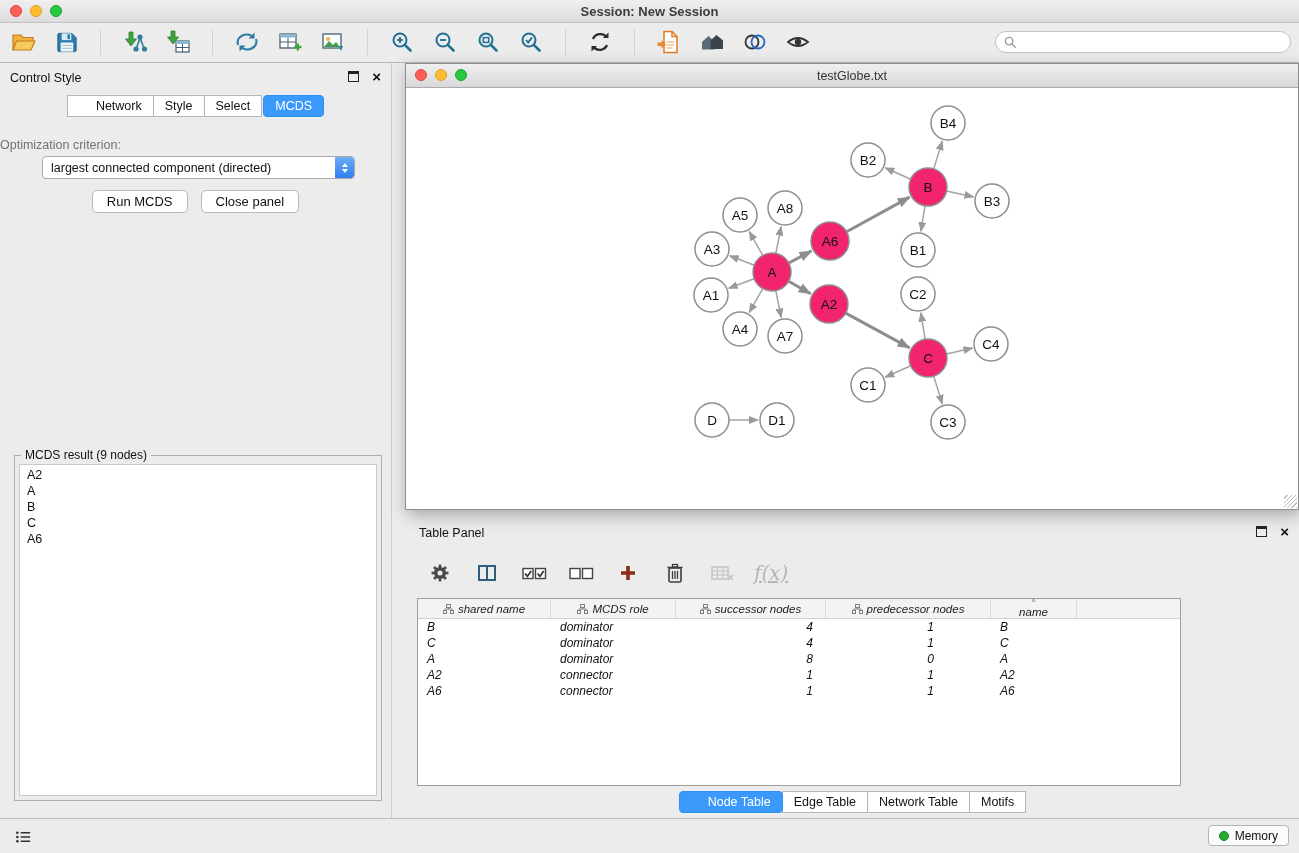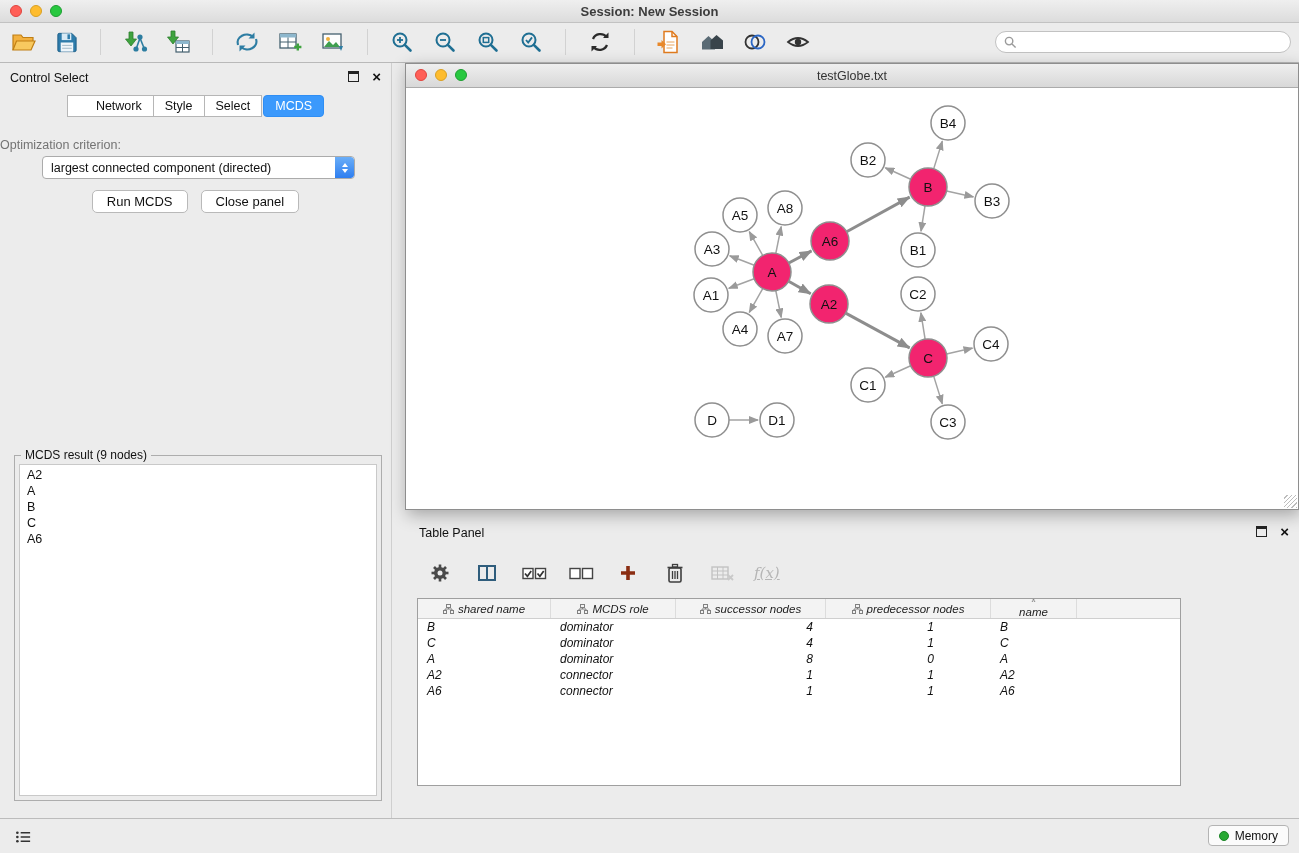--- a/index.html
+++ b/index.html
@@ -52,21 +52,21 @@
     border:1px solid #8e8e8e;box-shadow:2px 5px 16px rgba(0,0,0,.3);box-sizing:border-box;}
   .net-titlebar{position:relative;height:23px;background:linear-gradient(#efefef,#d8d8d8);border-bottom:1px solid #ababab;
     display:flex;align-items:center;justify-content:center;font-size:12.5px;color:#333;}
   .net-titlebar .lights{top:5px;left:9px;}
   .net-canvas{position:absolute;left:0;top:24px;right:0;bottom:0;overflow:hidden;}
   .grip{position:absolute;right:1px;bottom:1px;width:13px;height:13px;
     background:repeating-linear-gradient(135deg,transparent 0 2px,#bdbdbd 2px 3px);}
   
   .tpanel{position:absolute;left:405px;top:520px;width:894px;height:296px;}
   .tp-toolbar{position:absolute;top:34px;left:20px;display:flex;align-items:center;gap:17px;height:38px;}
-  .fx{font-family:"DejaVu Serif",serif;font-style:italic;font-size:15px;color:#b5b5b5;text-decoration:underline;}
+  .fx{font-family:"DejaVu Serif",serif;font-style:italic;font-size:20px;color:#b5b5b5;text-decoration:underline;}
   .tp-box{position:absolute;left:12px;top:78px;width:764px;height:188px;background:#fff;border:1px solid #9f9f9f;box-sizing:border-box;overflow:hidden;font-style:italic;}
   .thead{display:flex;height:19px;background:#f3f3f3;border-bottom:1px solid #cfcfcf;}
   .th{display:flex;align-items:center;justify-content:center;gap:4px;font-size:11.5px;color:#222;
       border-right:1px solid #dcdcdc;box-sizing:border-box;height:100%;}
   .th.fill{flex:1;border-right:none;}
   .tr{display:flex;height:16px;line-height:16px;font-size:12px;}
   .td{box-sizing:border-box;padding-left:9px;white-space:nowrap;overflow:hidden;}
   .td.fill{flex:1;padding:0;}
   .td.num{text-align:right;padding-left:0;}
   .c0{width:133px;}.c1{width:125px;}.c2{width:150px;}.c3{width:165px;}.c4{width:86px;flex-direction:column;}
@@ -228,21 +228,21 @@
     <div class="searchbox">
       <svg width="13" height="13" viewBox="0 0 14 14">
         <circle cx="5.5" cy="5.5" r="4" fill="none" stroke="#9a9a9a" stroke-width="1.5"></circle>
         <line x1="8.6" y1="8.6" x2="12.5" y2="12.5" stroke="#9a9a9a" stroke-width="1.5"></line>
       </svg>
       <input placeholder="" style="">
     </div>
   </div>
 
   <div class="cpanel">
-    <span class="panel-title">Control Select</span>
+    <span class="panel-title">Control Style</span>
     <div class="win-btns">
       <div class="float-icon"></div>
       <div class="close-icon">×</div>
     </div>
     <div class="seg-tabs cp-tabs">
         <div class="seg">Network</div>
         <div class="seg">Style</div>
         <div class="seg">Select</div>
         <div class="seg active">MCDS</div>
       </div>
@@ -548,20 +548,26 @@
           <div class="tr">
             <div class="td c0">A6</div>
             <div class="td c1">connector</div>
             <div class="td c2 num">1</div>
             <div class="td c3 num">1</div>
             <div class="td c4">A6</div>
             <div class="td fill"></div>
           </div>
         </div>
     </div>
+    <div class="seg-tabs tp-tabs">
+        <div class="seg active">Node Table</div>
+        <div class="seg">Edge Table</div>
+        <div class="seg">Network Table</div>
+        <div class="seg">Motifs</div>
+      </div>
   </div>
 
   <div class="statusbar">
     <div class="list-btn">
       <svg width="17" height="14" viewBox="0 0 18 14">
         <circle cx="2.5" cy="2.5" r="1.4" fill="#333"></circle>
           <line x1="6" y1="2.5" x2="16" y2="2.5" stroke="#333" stroke-width="1.6"></line>
         <circle cx="2.5" cy="7" r="1.4" fill="#333"></circle>
           <line x1="6" y1="7" x2="16" y2="7" stroke="#333" stroke-width="1.6"></line>
         <circle cx="2.5" cy="11.5" r="1.4" fill="#333"></circle>

